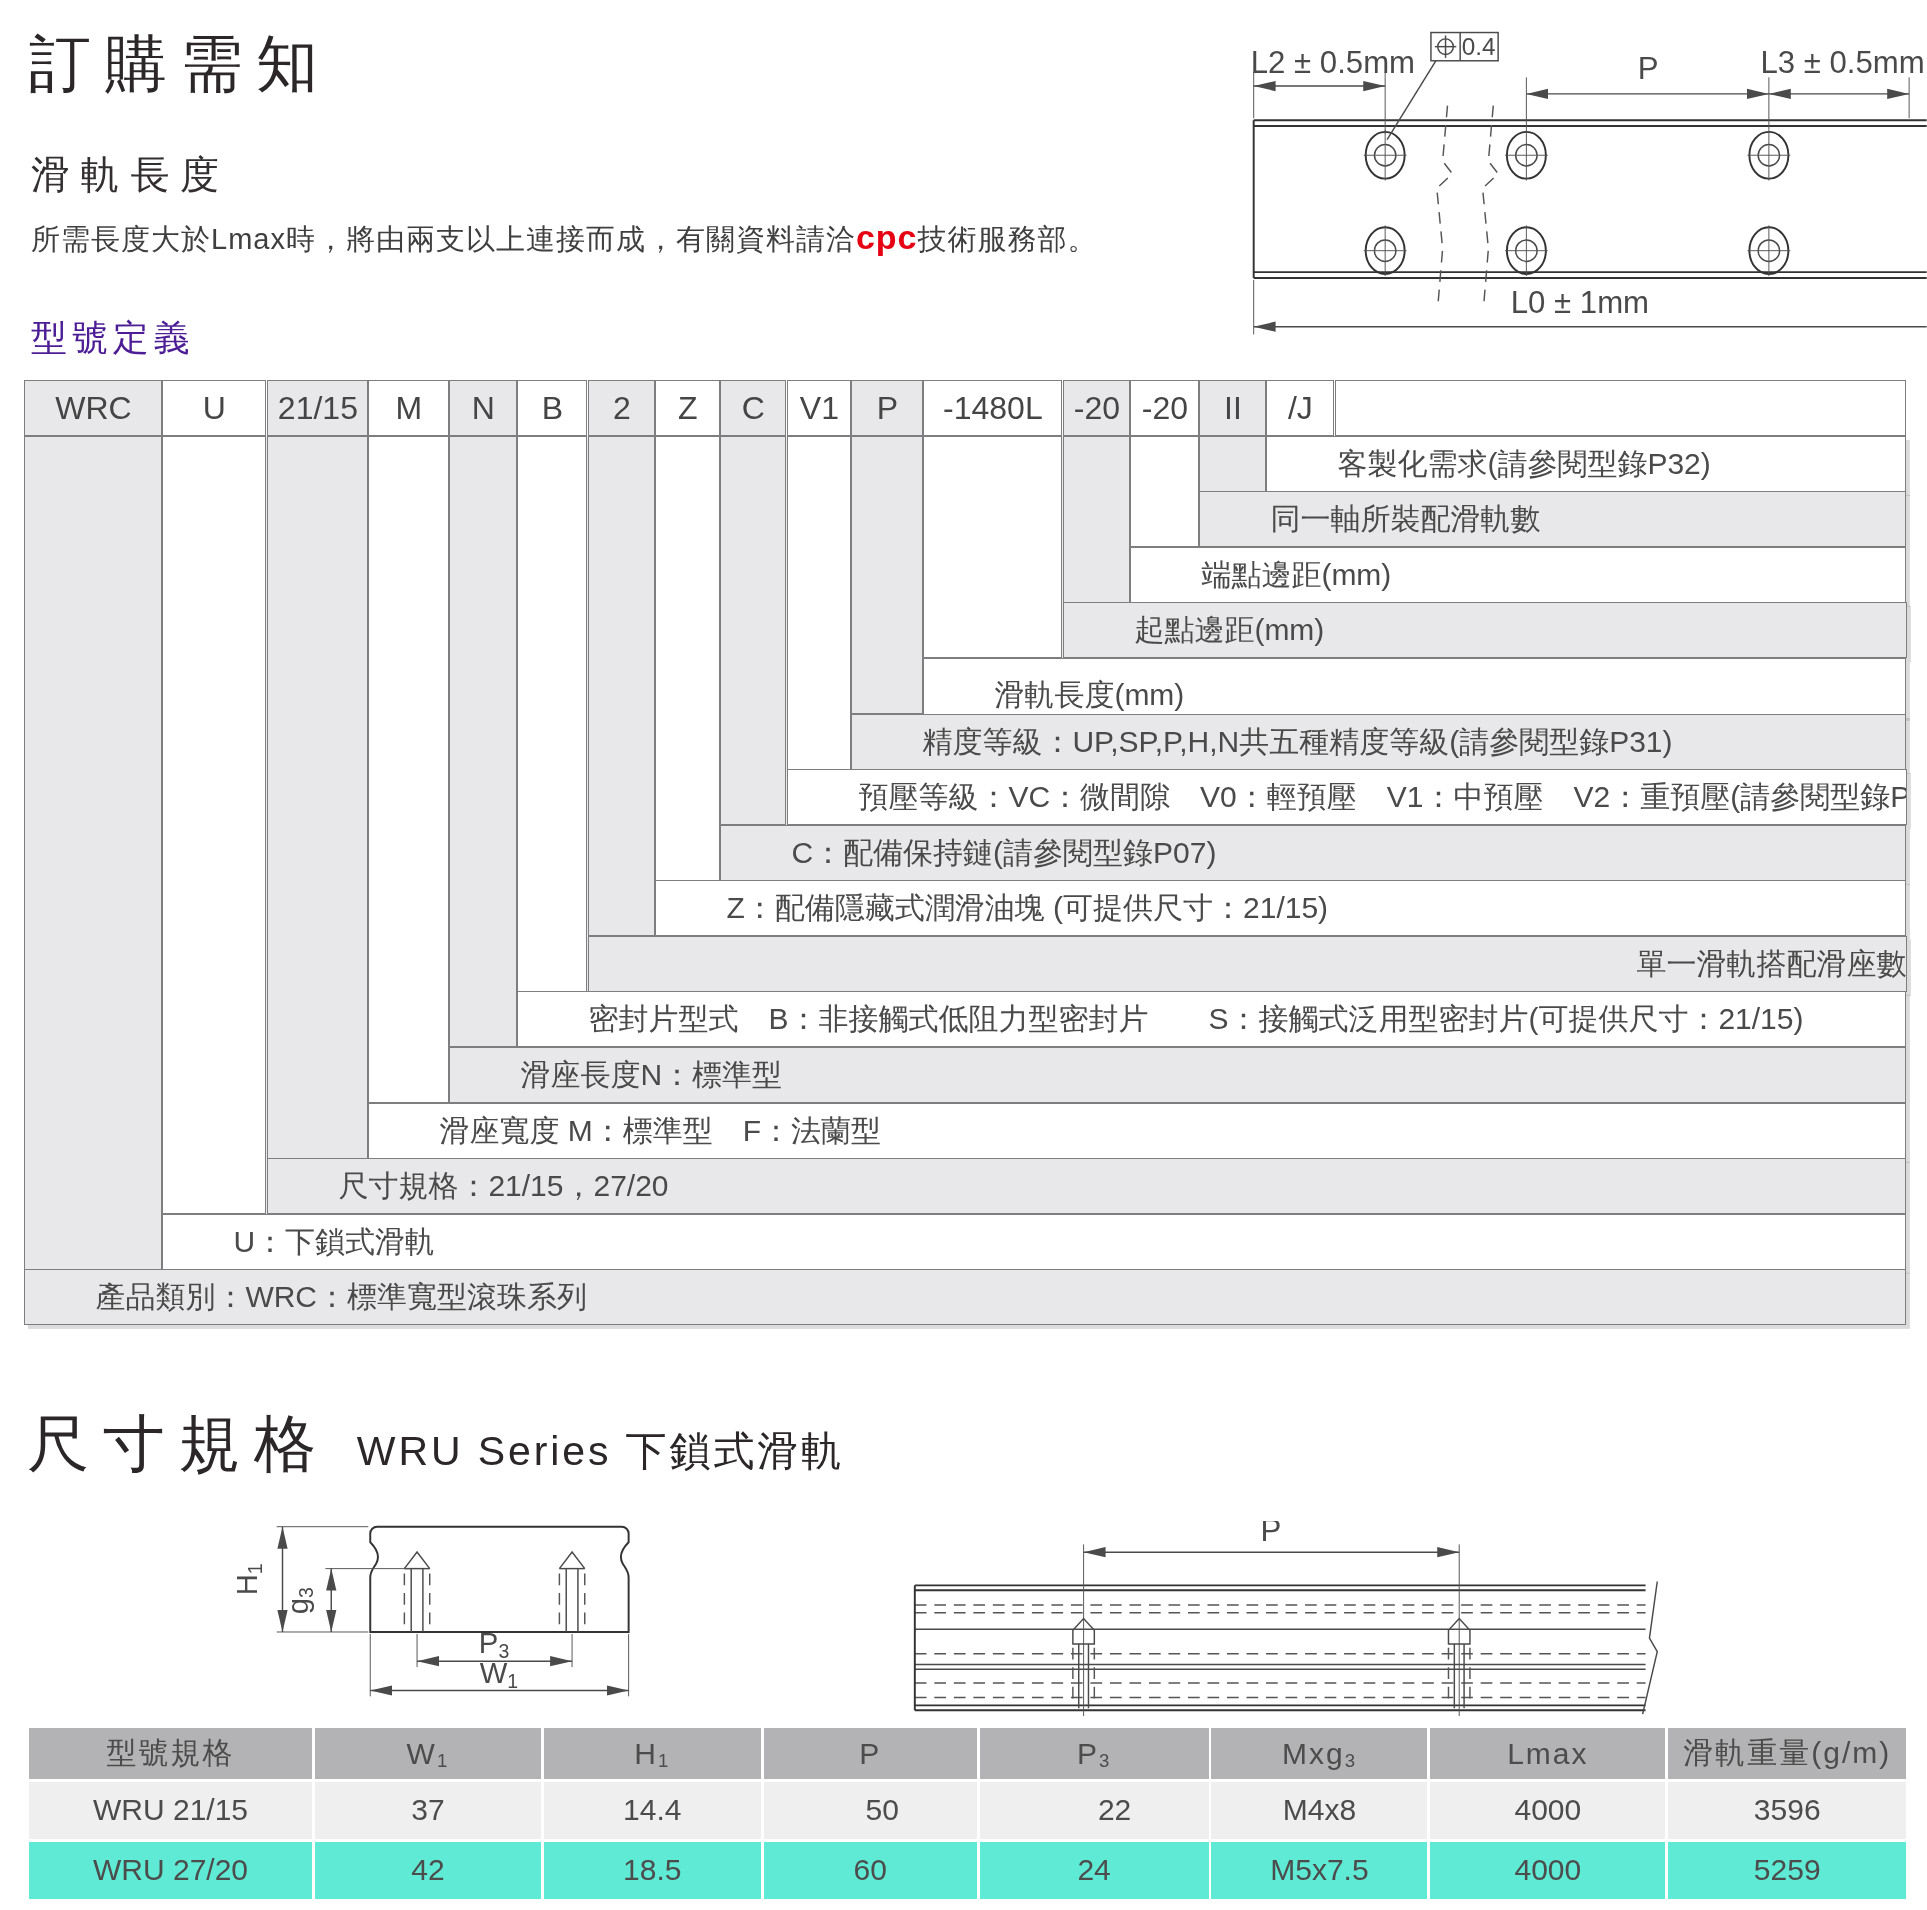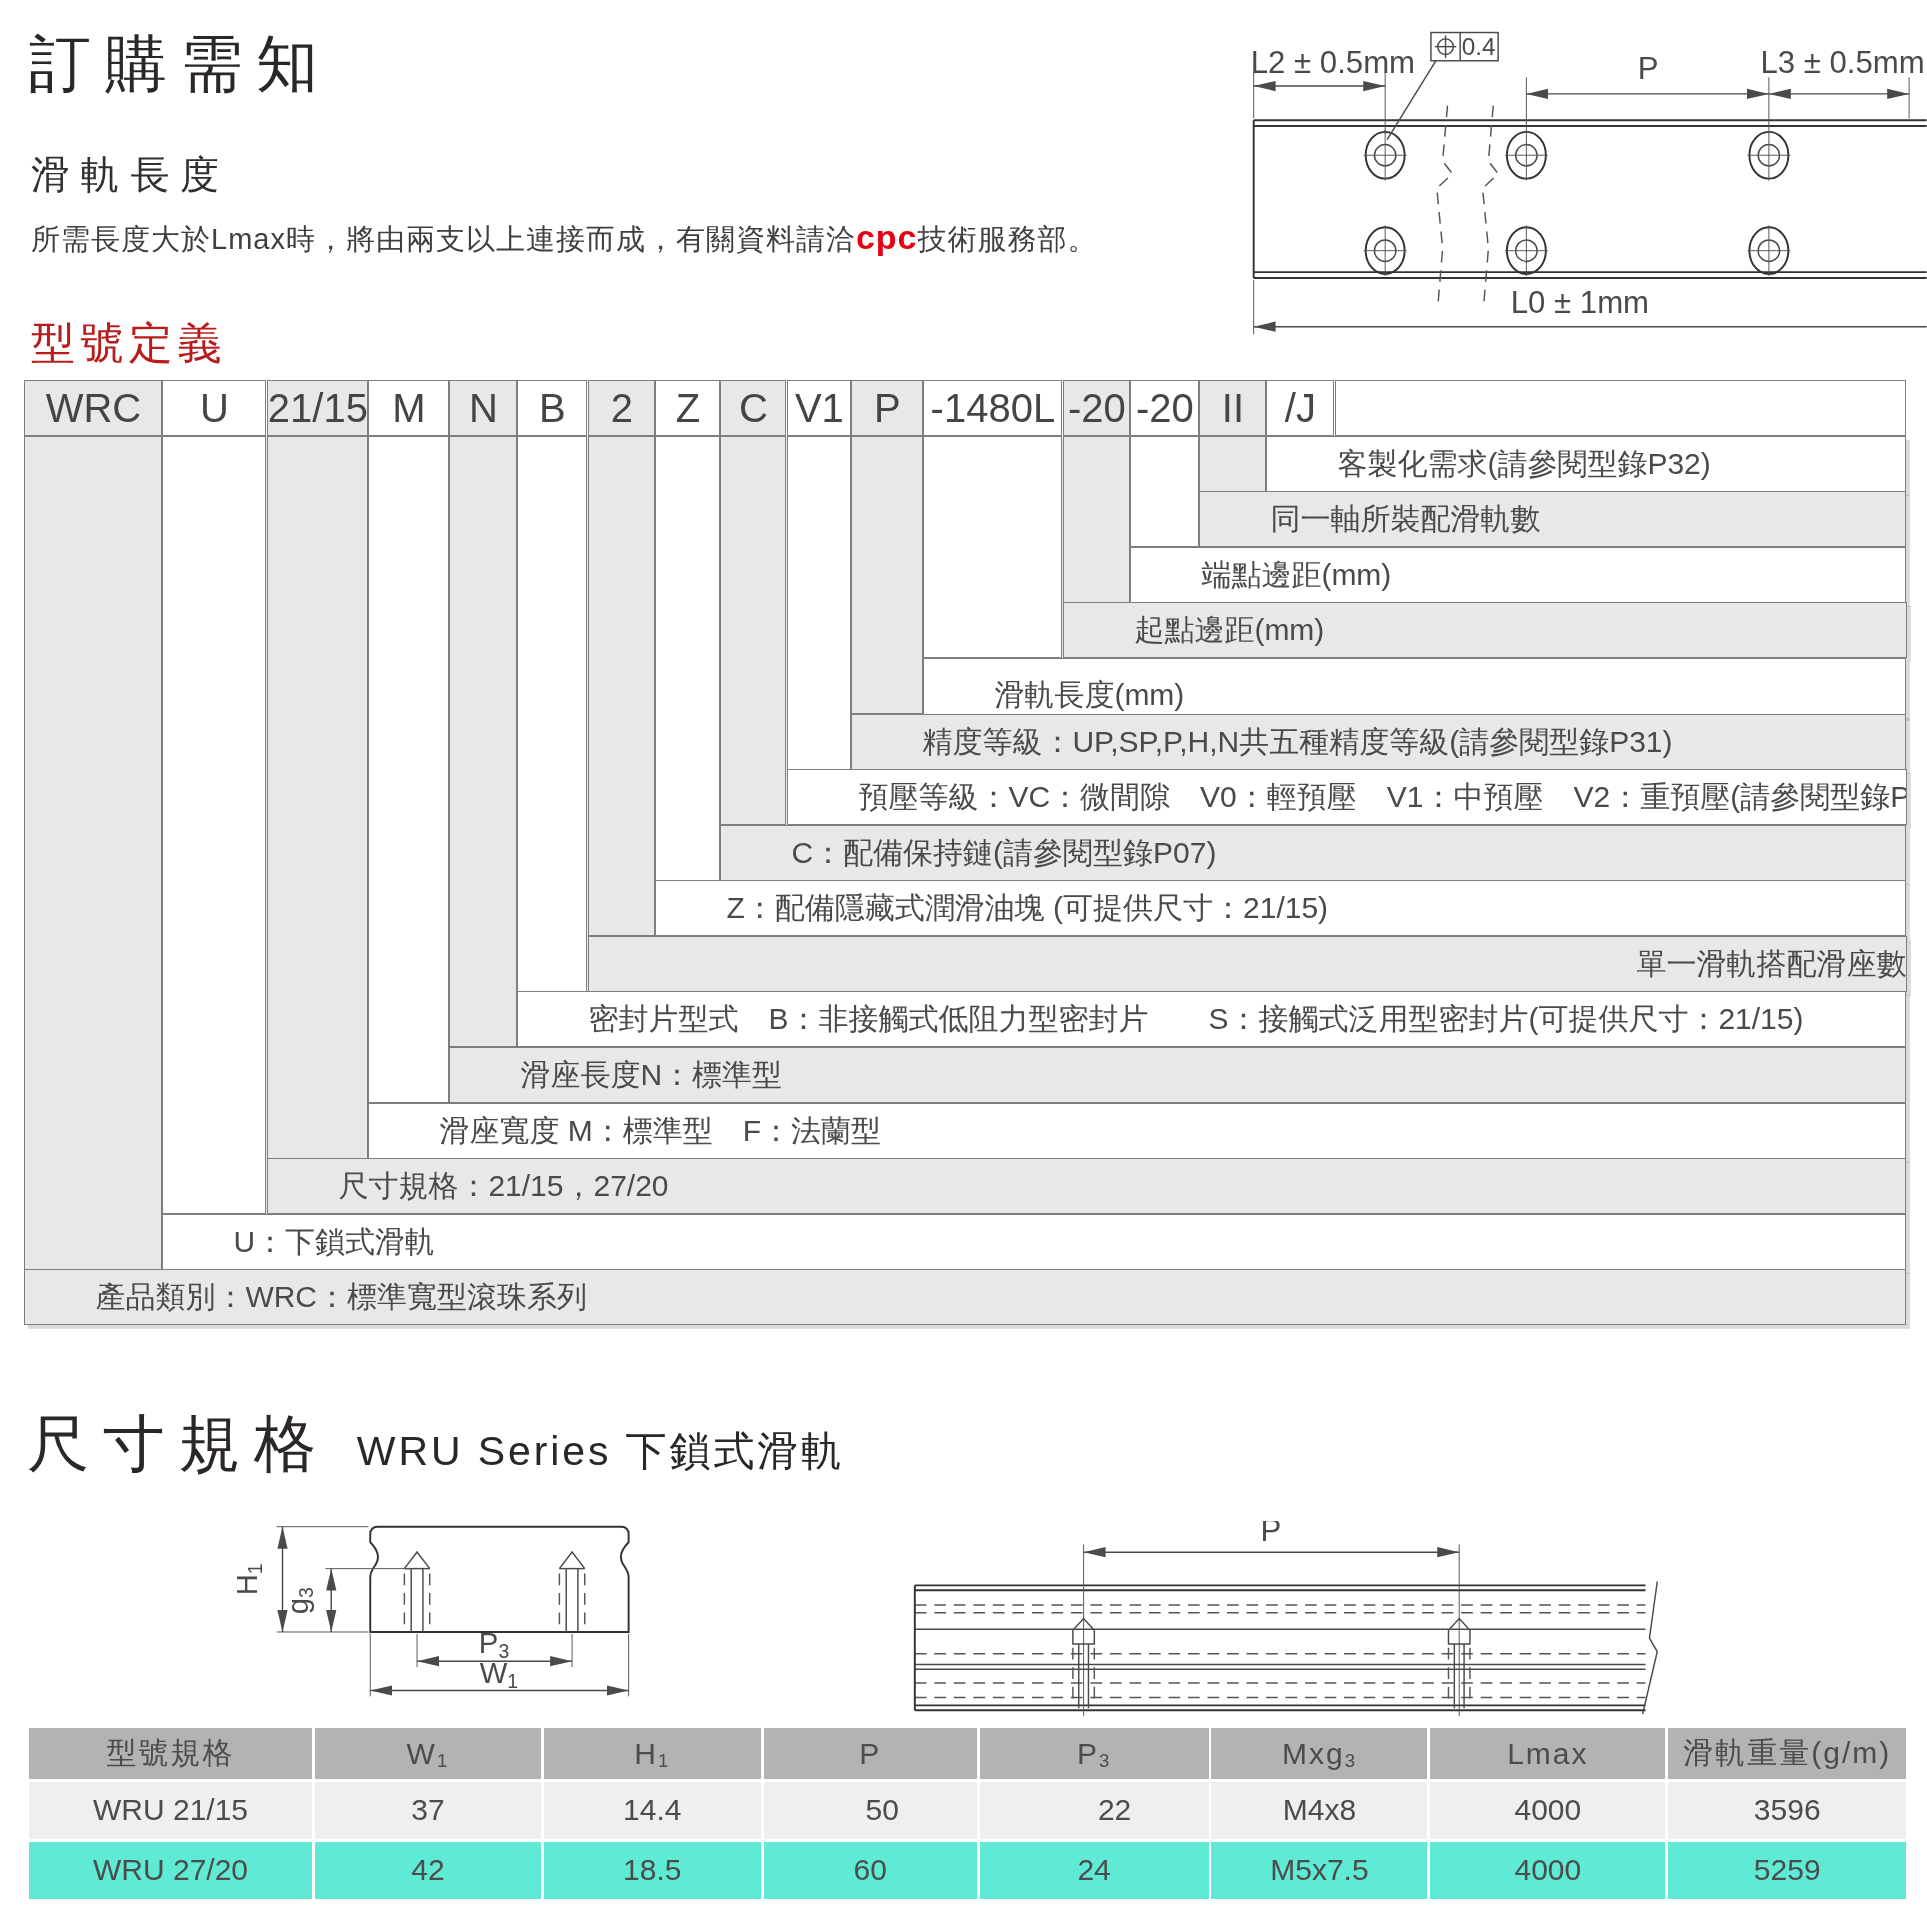--- a/index.html
+++ b/index.html
@@ -2,28 +2,28 @@
 <html><head>
 <meta charset="utf-8">
 <style>
   html,body{margin:0;padding:0;background:#ffffff;}
   #page{position:relative;width:1927px;height:1911px;background:#fff;overflow:hidden;
         font-family:"Liberation Sans","DejaVu Sans",sans-serif;color:#3a3a3a;}
   .abs{position:absolute;}
   
   .h-main{font-size:62px;letter-spacing:13.7px;color:#2b2628;font-weight:500;}
   .h-sub{font-size:39px;letter-spacing:10.7px;color:#332e30;font-weight:400;}
-  .h-sec{font-size:44px;letter-spacing:4.9px;color:#b91c1c;font-weight:400;}
+  .h-sec{font-size:36px;letter-spacing:4.9px;color:#4c1d95;font-weight:400;}
   .bodytext{font-size:29px;color:#3f3f3f;letter-spacing:1px;}
   .brand{font-weight:bold;font-size:34px;letter-spacing:1px;}
   .h-series{font-size:41px;letter-spacing:2.9px;color:#2b2628;margin-left:27px;font-weight:400;}
   
   #model-code-table{position:absolute;left:24.4px;top:380px;width:1882px;height:945px;}
   .mhead,.mstrip,.mrow{position:absolute;box-sizing:border-box;border:1px solid #7e7e80;}
-  .mhead{display:flex;align-items:center;justify-content:center;font-size:40px;color:#454545;}
+  .mhead{display:flex;align-items:center;justify-content:center;font-size:32px;color:#454545;}
   .mrow{display:flex;align-items:center;padding-left:70px;font-size:30px;color:#4a4a4a;
         box-shadow:3.9px 3.9px 0 rgba(110,110,110,0.25);white-space:nowrap;overflow:hidden;}
   .mstrip{box-shadow:3.9px 0 0 rgba(110,110,110,0.15);}
   .shaded{background:#e8e8ea;}
   .plain{background:#ffffff;}
   
   #dims-table{position:absolute;left:29px;top:1728px;}
   .drow{display:flex;margin-bottom:2.9px;}
   .dcell{display:flex;align-items:center;justify-content:center;box-sizing:border-box;
          font-size:30px;color:#4c4c4c;margin-right:2.9px;}

